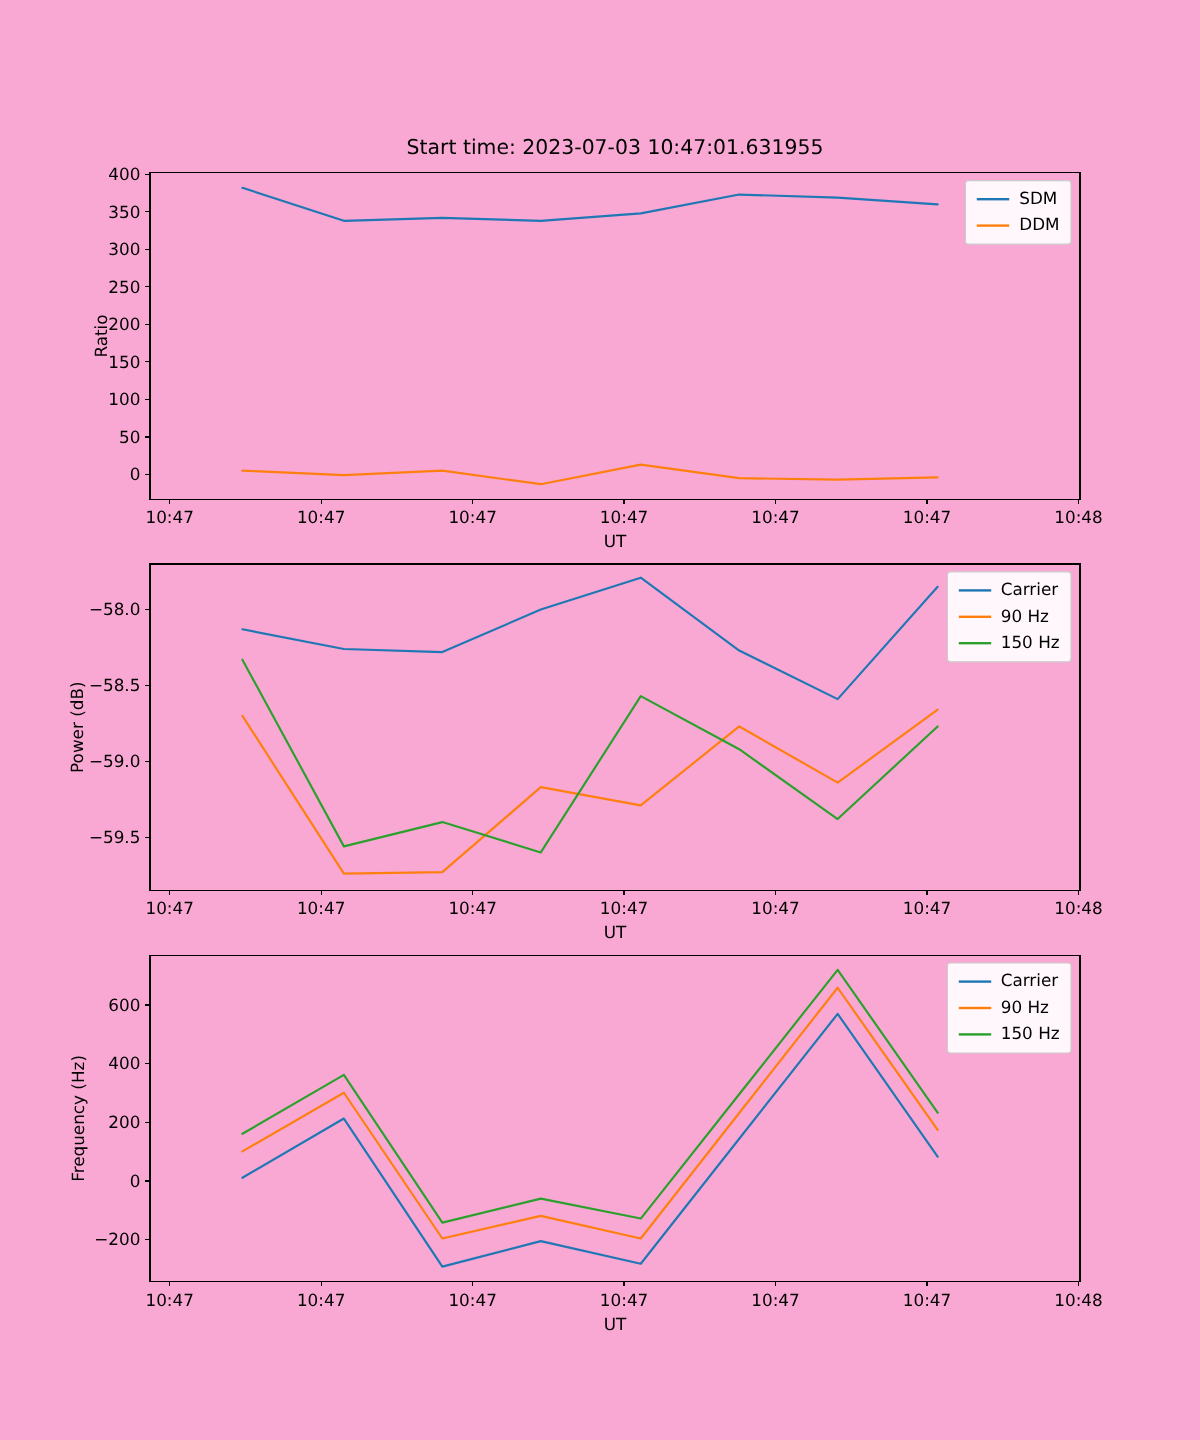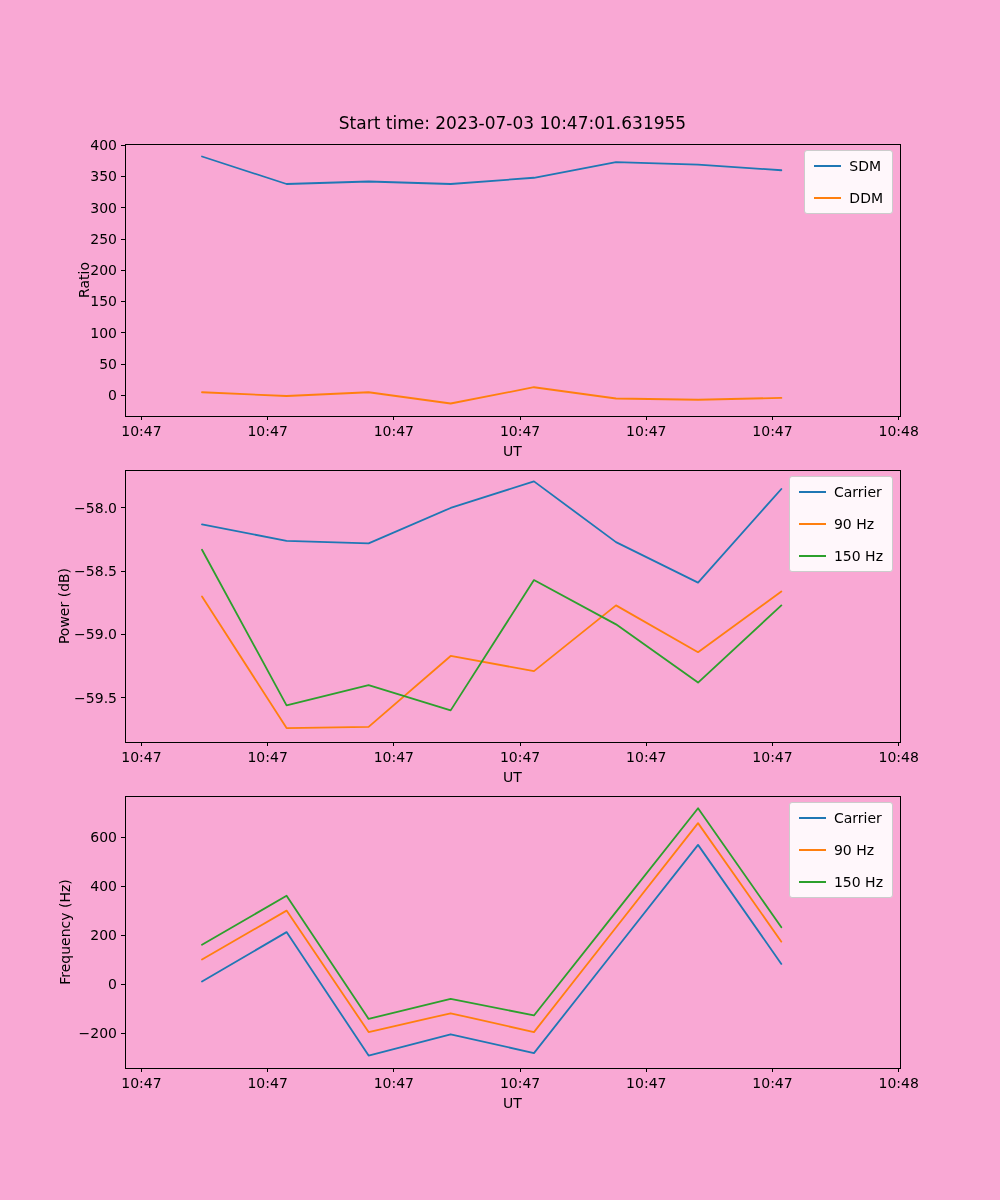--- a/index.html
+++ b/index.html
@@ -4,21 +4,21 @@
 <style>
   html,body{margin:0;padding:0;background:#fff;}
   #figure{position:relative;width:1000px;height:1200px;background:#f9a8d4;overflow:hidden;
           font-family:"DejaVu Sans", sans-serif;}
   #chart-title{position:absolute;left:125px;top:113px;width:775px;text-align:center;
                font-size:17px;color:#000;white-space:nowrap;}
   #plot-svg{position:absolute;left:0;top:0;}
   #plot-svg text{font-family:"DejaVu Sans", sans-serif;font-size:14px;fill:#000;}
   .legend{position:absolute;right:107px;background:rgba(255,255,255,0.9);
           border:1px solid #cccccc;border-radius:3px;padding:5px 9px;
-          display:flex;flex-direction:column;gap:12px;}
+          display:flex;flex-direction:column;gap:2px;}
   .legend-row{display:flex;align-items:center;gap:8px;height:20px;}
   .legend-sample{width:27px;height:2px;flex:0 0 27px;}
   .legend-label{font-size:14px;color:#000;white-space:nowrap;}
 </style>
 </head>
 <body>
 
 <div id="figure">
   <div id="chart-title">Start time: 2023-07-03 10:47:01.631955</div>
   <svg id="plot-svg" width="1000" height="1200">

